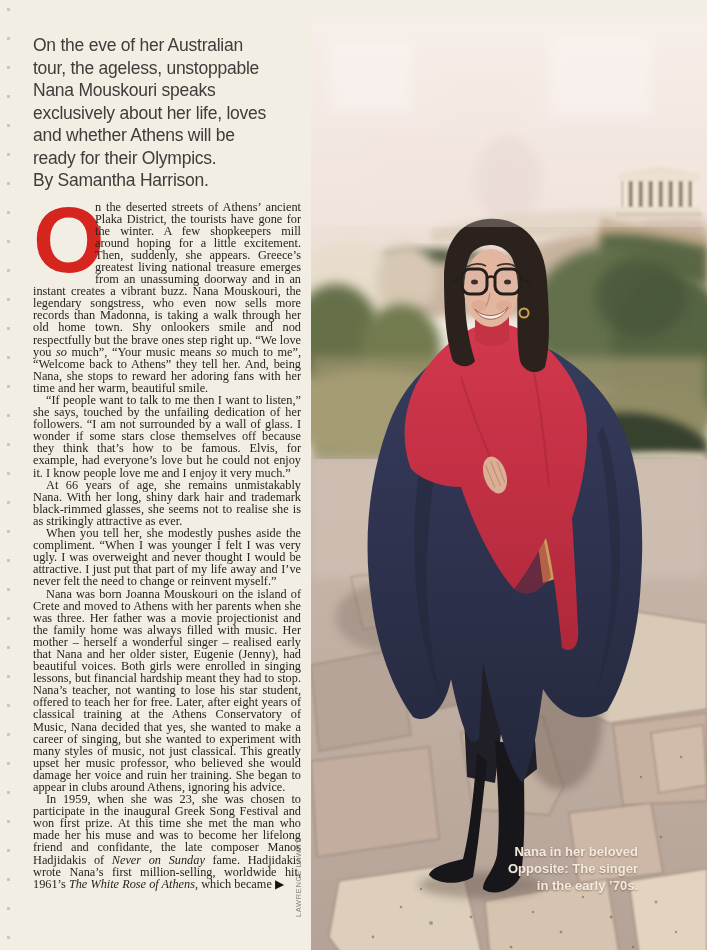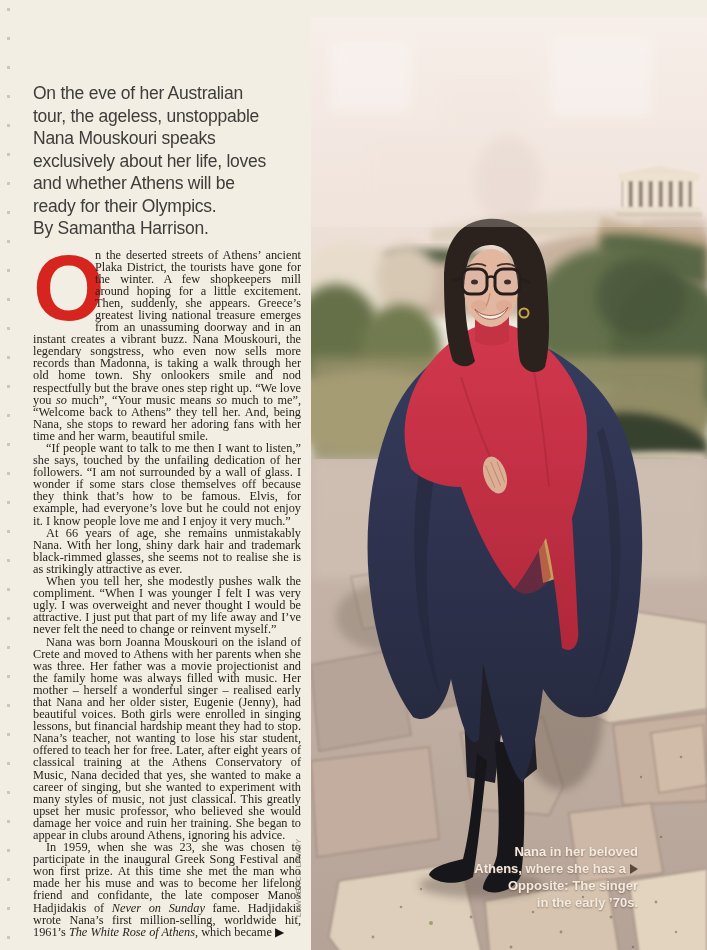--- a/index.html
+++ b/index.html
@@ -6,21 +6,21 @@
   body{
     width:707px;height:950px;position:relative;overflow:hidden;
     background:#f2eee3;
     font-family:"Liberation Sans",sans-serif;
   }
   .binding{
     position:absolute;left:7px;top:8px;bottom:8px;width:3px;
     background:repeating-linear-gradient(to bottom,
       rgba(125,115,100,0.32) 0 3px, rgba(125,115,100,0) 3px 29px);
   }
-  .column{position:absolute;left:33px;top:34px;width:268px;margin-top:48px;}
+  .column{position:absolute;left:33px;top:34px;width:268px;}
   .intro{
     font:400 17.5px/22.5px "Liberation Sans",sans-serif;
     letter-spacing:-0.25px;color:#3f3d3b;
     white-space:pre-line;margin:0 0 9px 0;
   }
   .article-body{width:268px;}
   .body-para{
     font:400 12.3px/12.1px "Liberation Serif",serif;
     color:#28231f;text-align:justify;margin:0;text-indent:13px;
   }
@@ -61,21 +61,21 @@
 tour, the ageless, unstoppable
 Nana Mouskouri speaks
 exclusively about her life, loves
 and whether Athens will be
 ready for their Olympics.
 By Samantha Harrison.</p>
   <div class="article-body">
       <p class="body-para first"><span class="dropcap">O</span><span>n the deserted streets of Athens’ ancient Plaka District, the tourists have gone for the winter. A few shopkeepers mill around hoping for a little excitement. Then, suddenly, she appears. Greece’s greatest living national treasure emerges from an unassuming doorway and in an instant creates a vibrant buzz. Nana Mouskouri, the legendary songstress, who even now sells more records than Madonna, is taking a walk through her old home town. Shy onlookers smile and nod respectfully but the brave ones step right up. “We love you </span><em>so</em><span> much”, “Your music means </span><em>so</em><span> much to me”, “Welcome back to Athens” they tell her. And, being Nana, she stops to reward her adoring fans with her time and her warm, beautiful smile.</span></p>
       <p class="body-para"><span>“If people want to talk to me then I want to listen,” she says, touched by the unfailing dedication of her followers. “I am not surrounded by a wall of glass. I wonder if some stars close themselves off because they think that’s how to be famous. Elvis, for example, had everyone’s love but he could not enjoy it. I know people love me and I enjoy it very much.”</span></p>
       <p class="body-para"><span>At 66 years of age, she remains unmistakably Nana. With her long, shiny dark hair and trademark black-rimmed glasses, she seems not to realise she is as strikingly attractive as ever.</span></p>
-      <p class="body-para"><span>When you tell her, she modestly pushes walk the compliment. “When I was younger I felt I was very ugly. I was overweight and never thought I would be attractive. I just put that part of my life away and I’ve never felt the need to change or reinvent myself.”</span></p>
+      <p class="body-para"><span>When you tell her, she modestly pushes aside the compliment. “When I was younger I felt I was very ugly. I was overweight and never thought I would be attractive. I just put that part of my life away and I’ve never felt the need to change or reinvent myself.”</span></p>
       <p class="body-para"><span>Nana was born Joanna Mouskouri on the island of Crete and moved to Athens with her parents when she was three. Her father was a movie projectionist and the family home was always filled with music. Her mother – herself a wonderful singer – realised early that Nana and her older sister, Eugenie (Jenny), had beautiful voices. Both girls were enrolled in singing lessons, but financial hardship meant they had to stop. Nana’s teacher, not wanting to lose his star student, offered to teach her for free. Later, after eight years of classical training at the Athens Conservatory of Music, Nana decided that yes, she wanted to make a career of singing, but she wanted to experiment with many styles of music, not just classical. This greatly upset her music professor, who believed she would damage her voice and ruin her training. She began to appear in clubs around Athens, ignoring his advice.</span></p>
       <p class="body-para"><span>In 1959, when she was 23, she was chosen to participate in the inaugural Greek Song Festival and won first prize. At this time she met the man who made her his muse and was to become her lifelong friend and confidante, the late composer Manos Hadjidakis of </span><em>Never on Sunday</em><span> fame. Hadjidakis wrote Nana’s first million-selling, worldwide hit, 1961’s </span><em>The White Rose of Athens</em><span>, which became </span><span class="marker">▶</span></p>
     </div>
 </div>
 
 <div class="photo">
   <svg width="396" height="950" viewBox="0 0 396 950" xmlns="http://www.w3.org/2000/svg">
     <defs>
       <linearGradient id="sky" x1="0" y1="0" x2="0" y2="1">
         <stop offset="0" stop-color="#f8f2ec"></stop>
@@ -246,19 +246,18 @@
       <path d="M164,292 C171,301 189,301 197,290 C191,306 170,306 164,292 Z" fill="#f6efe5" stroke="#a05a4a" stroke-width="1"></path>
       <circle cx="213" cy="296" r="4.5" fill="none" stroke="#caa247" stroke-width="2"></circle>
     </g>
 
     <rect x="0" y="0" width="396" height="210" fill="#f6ece6" opacity="0.25"></rect>
     <rect x="0" y="0" width="396" height="950" fill="#e9c6bc" opacity="0.05"></rect>
   </svg>
 
   <div class="caption">
       <div class="caption-line">Nana in her beloved</div>
-      <div class="caption-line">Athens, where she has a<span class="tri"></span></div>
       <div class="caption-line">Opposite: The singer</div>
       <div class="caption-line">in the early ’70s.</div>
     </div>
 </div>
 
 <div class="credit">LAWRENCE LAWRY</div>
 
 </body></html>

